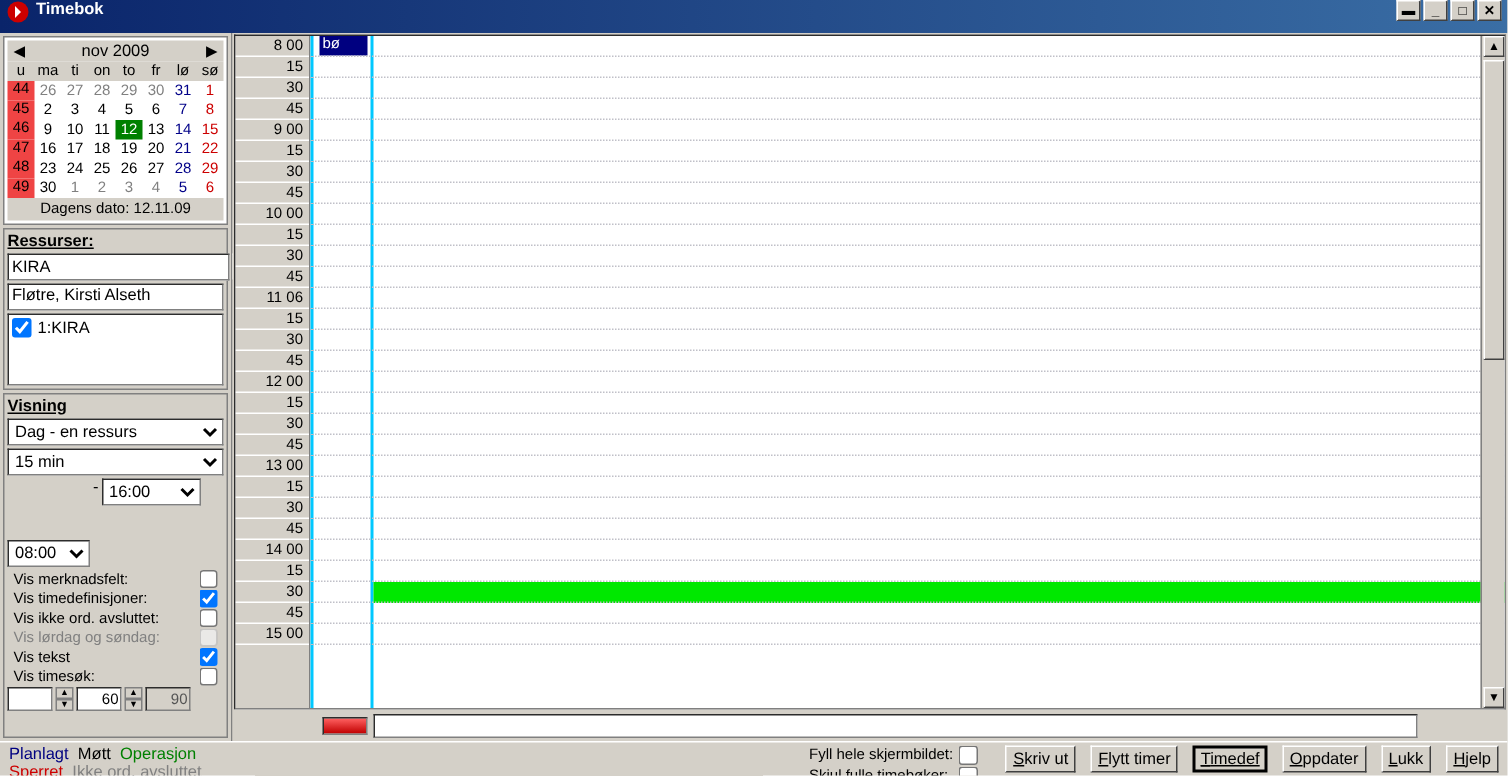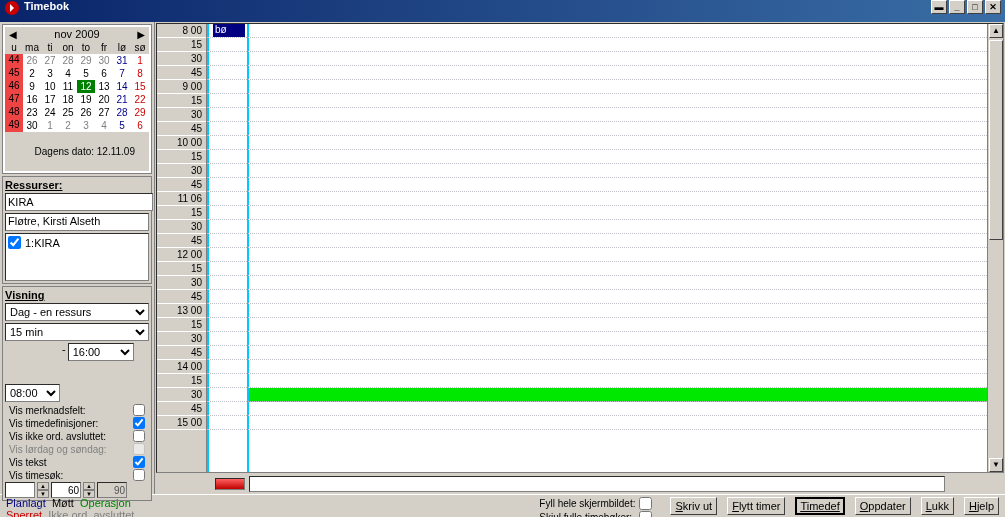--- a/index.html
+++ b/index.html
@@ -17,21 +17,21 @@
 .cal-title { font-size: 11px; }
 .cal-dow { display: grid; grid-template-columns: 18px repeat(7, 1fr); font-size: 10px; text-align: center; background: #d4d0c8; }
 .cal-dow span { padding: 1px 0; }
 .cal-grid { display: grid; grid-template-columns: 18px repeat(7, 1fr); font-size: 10px; text-align: center; }
 .cal-wk { background: #ef4444; }
 .cal-day { cursor: pointer; padding: 1px 0; }
 .cal-day.other { color: #808080; }
 .cal-day.sun { color: #c00; }
 .cal-day.sat { color: #008; }
 .cal-day.sel { background: #008000; color: #fff; }
-.cal-today { font-size: 10px; text-align: right; padding: 14px; background: #d4d0c8; }
+.cal-today { font-size: 10px; text-align: center; padding: 2px; background: #d4d0c8; }
 .section { border: 1px solid #808080; background: #d4d0c8; padding: 2px; }
 .section-title { font-weight: bold; text-decoration: underline; font-size: 11px; margin-bottom: 2px; }
 .res-row { display: flex; gap: 2px; align-items: center; }
 .res-input { flex: 1; border: 1px inset #808080; padding: 1px 2px; font-size: 11px; height: 18px; }
 .btn { border: 1px solid #fff; border-right-color: #404040; border-bottom-color: #404040; background: #d4d0c8; padding: 1px 4px; font-size: 11px; cursor: pointer; height: 18px; }
 .btn-def { border: 2px solid #000; padding: 0 3px; text-decoration: underline; }
 .res-name { border: 1px inset #808080; background: #fff; padding: 1px 2px; margin-top: 2px; height: 18px; }
 .res-list { border: 1px inset #808080; background: #fff; padding: 2px; height: 48px; margin-top: 2px; }
 .check-item { display: flex; align-items: center; gap: 4px; }
 .sel-row { display: flex; gap: 2px; margin-bottom: 2px; }

